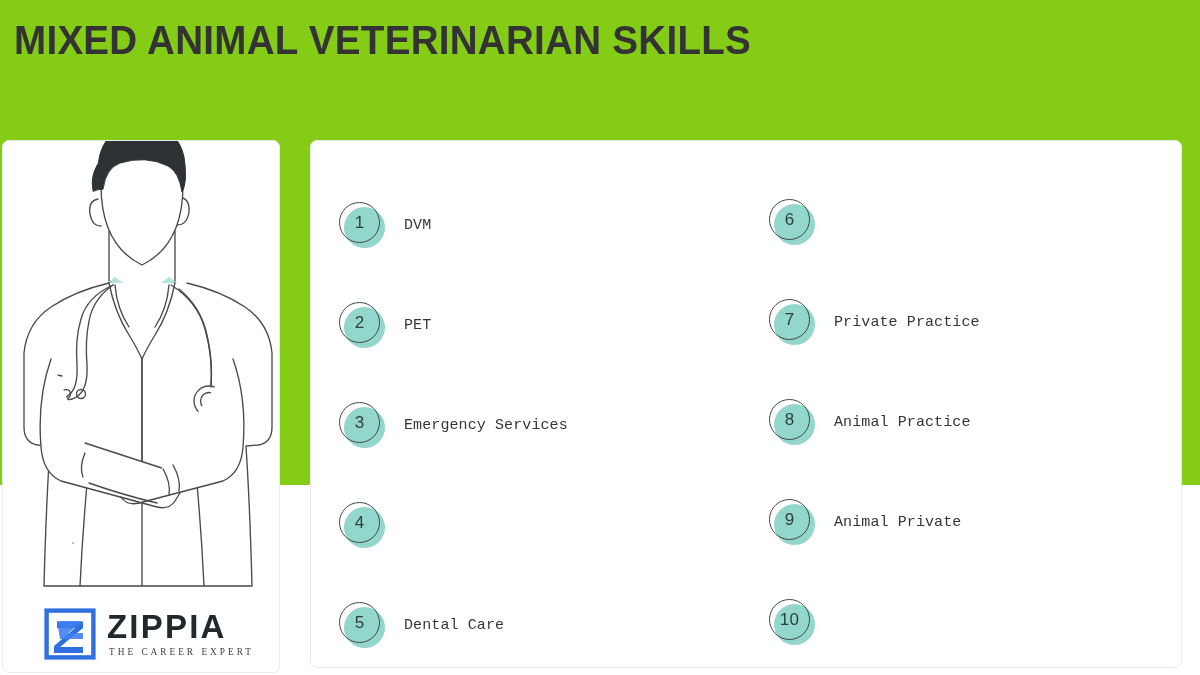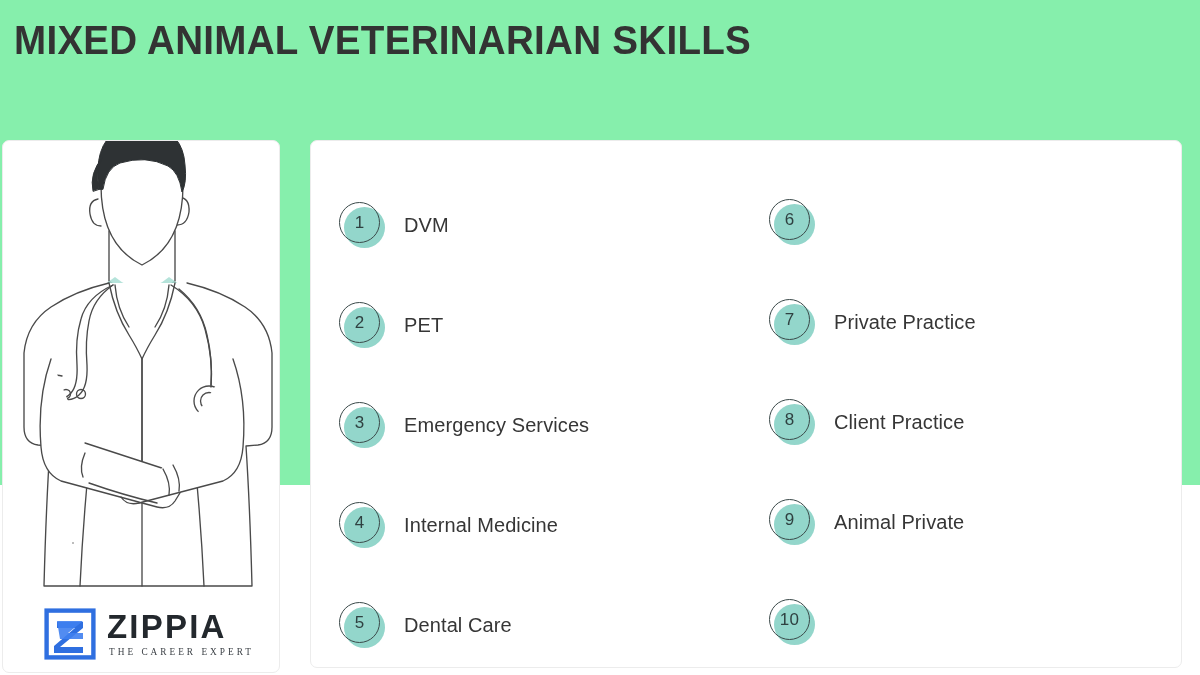--- a/index.html
+++ b/index.html
@@ -2,21 +2,21 @@
 <html><head>
 <meta charset="utf-8">
 <style>
   * { margin:0; padding:0; box-sizing:border-box; }
   html, body {
     width:1200px; height:675px;
     background:#ffffff;
     font-family:"Liberation Sans", sans-serif;
     overflow:hidden;
   }
-  .page { position:relative; width:1200px; height:485px; background:#86efac; }
+  .page { position:relative; width:1200px; height:485px; background:#84cc16; }
 
   
   .title {
     position:absolute;
     left:14px; top:16px;
     font-size:41px;
     font-weight:bold;
     letter-spacing:0.3px;
     color:#333333;
     font-family:"Liberation Sans Narrow","Liberation Sans",sans-serif;
@@ -121,25 +121,25 @@
     justify-content:center;
   }
   .badge-num {
     font-size:17px;
     color:#2f4141;
     line-height:1;
     font-family:"Liberation Sans",sans-serif;
     letter-spacing:0.2px;
   }
   .skill-label {
-    font-size:20px;
+    font-size:15px;
     color:#363636;
     letter-spacing:0.1px;
     white-space:nowrap;
-    font-family:Liberation Sans, sans-serif;
+    font-family:Liberation Mono, monospace;
     text-align:right;
   }
 </style>
 </head>
 <body>
 
 <div class="page">
 
   <h1 class="title">MIXED ANIMAL VETERINARIAN SKILLS</h1>
 
@@ -244,21 +244,20 @@
           </div>
           <span class="skill-label">Emergency Services</span>
         </div>
         <div class="skill-row">
           <div class="badge">
             <div class="badge-fill"></div>
             <div class="badge-ring">
               <span class="badge-num">4</span>
             </div>
           </div>
-          <span class="skill-label">Internal Medicine</span>
         </div>
         <div class="skill-row">
           <div class="badge">
             <div class="badge-fill"></div>
             <div class="badge-ring">
               <span class="badge-num">5</span>
             </div>
           </div>
           <span class="skill-label">Dental Care</span>
         </div>
@@ -282,21 +281,21 @@
           </div>
           <span class="skill-label">Private Practice</span>
         </div>
         <div class="skill-row">
           <div class="badge">
             <div class="badge-fill"></div>
             <div class="badge-ring">
               <span class="badge-num">8</span>
             </div>
           </div>
-          <span class="skill-label">Client Practice</span>
+          <span class="skill-label">Animal Practice</span>
         </div>
         <div class="skill-row">
           <div class="badge">
             <div class="badge-fill"></div>
             <div class="badge-ring">
               <span class="badge-num">9</span>
             </div>
           </div>
           <span class="skill-label">Animal Private</span>
         </div>

